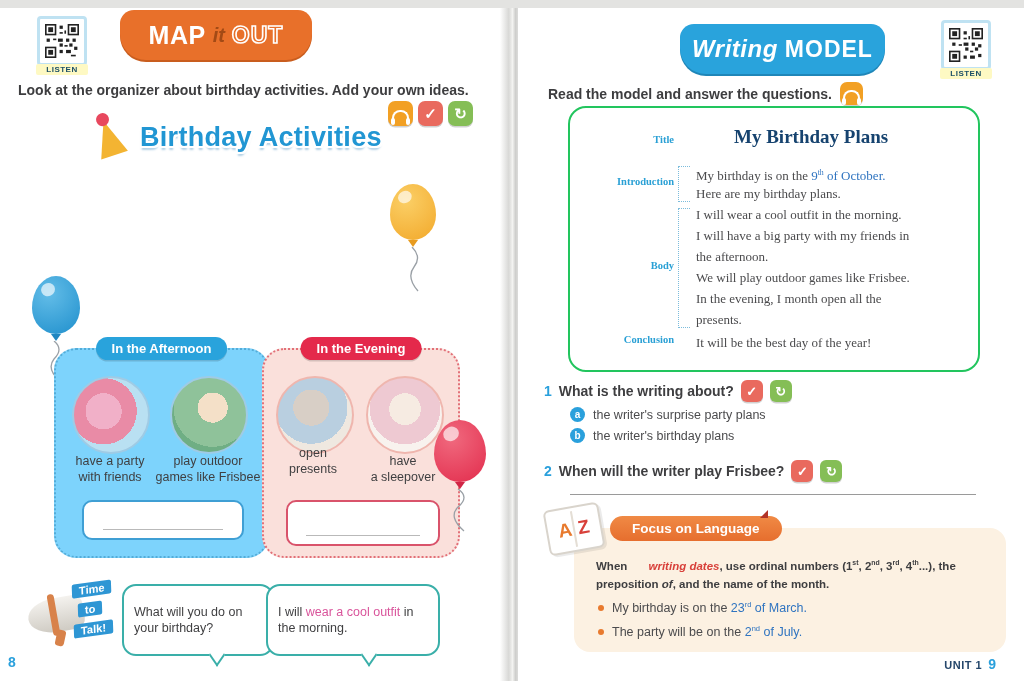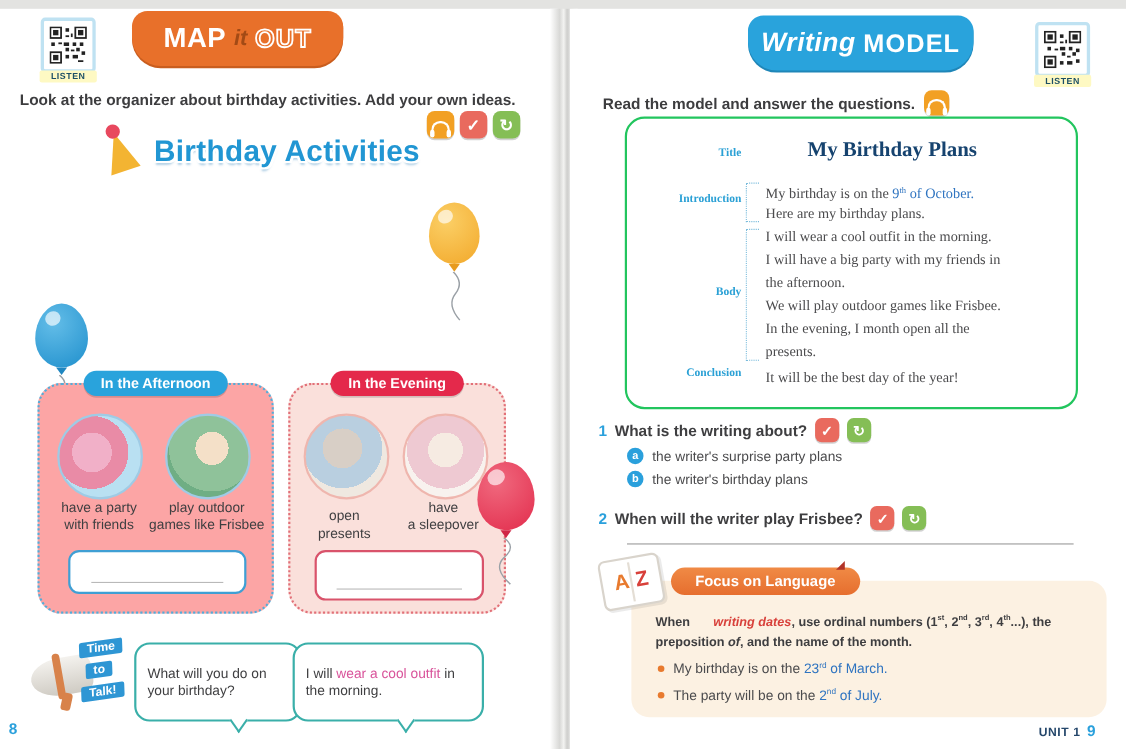--- a/index.html
+++ b/index.html
@@ -41,21 +41,21 @@
 
   
   .org-title{font-size:27px;font-weight:800;color:#2196d3;letter-spacing:.3px;
     text-shadow:-2px -2px 0 #fff,2px -2px 0 #fff,-2px 2px 0 #fff,2px 2px 0 #fff,0 -2px 0 #fff,0 2px 0 #fff,-2px 0 0 #fff,2px 0 0 #fff,0 4px 2px rgba(33,120,180,.35);}
   .party-hat{width:0;height:0;border-left:14px solid transparent;border-right:14px solid transparent;border-bottom:36px solid #f3b432;position:relative;transform:rotate(-18deg);}
   .party-hat::after{content:"";position:absolute;left:-7px;top:-8px;width:13px;height:13px;border-radius:50%;background:#e8485e;}
 
   
   .secbox{position:absolute;border-radius:22px;}
   .secbox.morning{background:#fcf1dc;border:2px dotted #f0a93e;}
-  .secbox.afternoon{background:#fca5a5;border:2px dotted #54acd8;}
+  .secbox.afternoon{background:#7dd3fc;border:2px dotted #54acd8;margin-left:20px;}
   .secbox.evening{background:#fae0db;border:2px dotted #e27078;}
   .pill{position:absolute;color:#fff;font-weight:800;font-size:13px;padding:4px 16px;border-radius:15px;white-space:nowrap;box-shadow:0 1.5px 0 rgba(0,0,0,.15);}
   .pill.orange{background:#f0962b;}
   .pill.blue{background:#29a3dc;}
   .pill.red{background:#e4294b;}
   .photo{position:absolute;border-radius:50%;}
   .caption{position:absolute;text-align:center;font-size:12.5px;color:#3f3f41;line-height:15.5px;}
   .writein{position:absolute;background:#fff;border-radius:10px;}
   .writein .line{position:absolute;left:12%;right:12%;bottom:8px;border-bottom:1.5px solid #b9b9b9;}
   .writein.blue{border:2px solid #3f9fd4;}
@@ -225,21 +225,21 @@
       </div>
       <div class="writein blue" style="left:26px;top:150px;width:158px;height:36px;">
         <span></span><div class="line"></div>
       </div>
     </div>
 
     <div class="secbox evening" style="left:262px;top:340px;width:194px;height:206px;">
       <div class="pill red" style="left:50%;transform:translateX(-50%);top:-13px;">In the Evening</div>
       <div class="photo" style="left:12px;top:26px;width:74px;height:74px;border:2px solid #efb6ae;background:radial-gradient(circle at 45% 40%,#d8cfc6 0 30%,#b9cfe0 30% 60%,#efe8e0 60%);"></div>
       <div class="photo" style="left:102px;top:26px;width:74px;height:74px;border:2px solid #efb6ae;background:radial-gradient(circle at 50% 42%,#f6ebe2 0 28%,#eec9d2 28% 62%,#f8f2ee 62%);"></div>
-      <div class="caption" style="left:4px;top:112px;width:90px;">
+      <div class="caption" style="left:4px;top:96px;width:90px;">
         <div>open</div>
           <div>presents</div>
       </div>
       <div class="caption" style="left:92px;top:104px;width:94px;">
         <div>have</div>
           <div>a sleepover</div>
       </div>
       <div class="writein red" style="left:22px;top:150px;width:150px;height:42px;">
         <span></span><div class="line"></div>
       </div>
@@ -265,21 +265,21 @@
     <div class="bubble b1" style="left:122px;top:576px;width:128px;">What will you do on your birthday?</div>
     <div class="bubble b2" style="left:266px;top:576px;width:150px;"><span class="seg">I will </span><span class="seg pink">wear a cool outfit</span><span class="seg"> in the morning.</span></div>
 
     <div class="abs pagenum" style="left:8px;top:646px;">8</div>
   </div>
 
   <div class="spine"></div>
 
   <div class="page" id="page-right">
 
-    <div class="banner blue" style="left:162px;top:6px;width:205px;">
+    <div class="banner blue" style="left:162px;top:16px;width:205px;">
       <span class="tw">Writing</span>
       <span class="tm">MODEL</span>
     </div>
 
     <div class="qrbox abs" style="left:422px;top:12px;">
       <div class="qrframe">
         <svg width="34" height="34" viewBox="0 0 21 21">
           <rect width="21" height="21" fill="#fff"></rect>
           <g fill="#222">
             <rect x="0" y="0" width="7" height="7"></rect>

